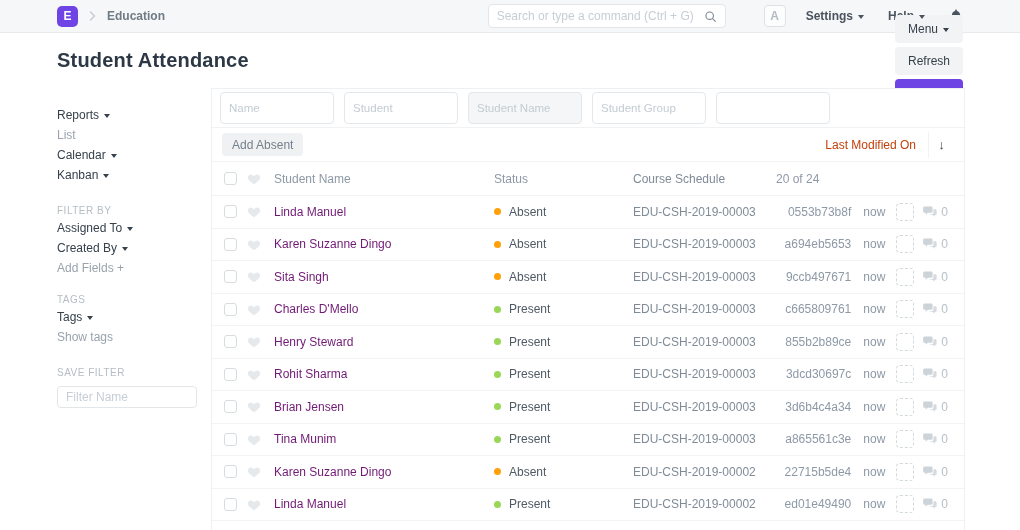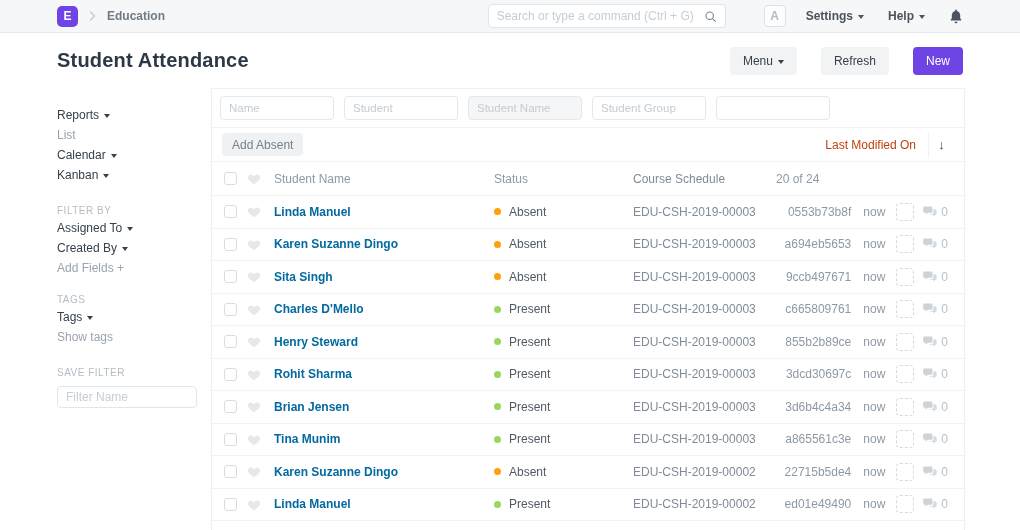--- a/index.html
+++ b/index.html
@@ -41,21 +41,21 @@
   .caret {
     display: inline-block; width: 0; height: 0; margin-left: 5px;
     border-left: 3.5px solid transparent; border-right: 3.5px solid transparent;
     border-top: 4px solid currentColor; transform: translateY(1px);
   }
   .bell { display: flex; align-items: center; color: #4a545e; cursor: pointer; }
 
   
   .page-head { height: 55px; display: flex; align-items: center; padding: 0 57px; background: #fff; }
   .page-title { font-size: 20px; font-weight: 700; color: #2c3845; letter-spacing: .2px; }
-  .head-actions { margin-left: auto; display: flex; gap: 24px; }
+  .head-actions { margin-left: auto; display: flex; gap: 4px; flex-direction: column; }
   .btn {
     height: 28px; padding: 0 13px; border: none; border-radius: 4px; background: #f2f3f4;
     color: #36414c; font-size: 12px; font-family: inherit; font-weight: 500;
     display: inline-flex; align-items: center; cursor: pointer;
   }
   .btn.primary { background: var(--accent); color: #fff; }
 
   
   .content { display: flex; height: 442px; }
   .sidebar { width: 211px; flex: none; padding: 17px 0 0 57px; }
@@ -74,21 +74,21 @@
   .filter-name-input::placeholder { color: #c6ced4; }
 
   
   .main {
     width: 754px; flex: none; display: flex; flex-direction: column;
     border-left: 1px solid #eef1f3; border-right: 1px solid #eef1f3; border-top: 1px solid #eef1f3;
     background: #fff;
   }
   .filter-inputs { height: 38px; display: flex; align-items: center; gap: 10px; padding: 0 8px; }
   .f-input {
-    width: 114px; height: 24px; border: 1px solid #e4e8eb; border-radius: 4px;
+    width: 114px; height: 32px; border: 1px solid #e4e8eb; border-radius: 4px;
     padding: 0 8px; font-size: 11.5px; font-family: inherit; color: #36414c; outline: none; background: #fff;
   }
   .f-input::placeholder { color: #c3ccd2; }
   .f-input.tinted { background: #f4f6f7; }
   .filter-actions {
     height: 34px; border-top: 1px solid #f0f2f4; display: flex; align-items: center; padding: 0 10px;
   }
   .add-filter-btn {
     background: #f0f1f3; border: none; border-radius: 4px; height: 23px; padding: 0 10px;
     color: #74808b; font-size: 12px; font-family: inherit; cursor: pointer;
@@ -102,21 +102,21 @@
 
   .lrow { display: flex; align-items: center; padding: 0 16px 0 12px; border-top: 1px solid #f1f3f5; }
   .list-header { height: 34px; color: #8d99a6; }
   .rows .lrow { height: 32.5px; }
   .cb {
     appearance: none; -webkit-appearance: none; width: 13px; height: 13px; flex: none;
     border: 1px solid #d6dce0; border-radius: 3px; background: #fff; cursor: pointer;
   }
   .heart { margin-left: 10px; flex: none; display: flex; align-items: center; color: #e5e9ec; cursor: pointer; }
   .cell-name { margin-left: 13px; flex: 1; min-width: 0; }
-  .rows .cell-name { font-weight: 700; color: #0369a1; font-size: 12px; cursor: pointer; }
+  .rows .cell-name { font-weight: 400; color: #701a75; font-size: 12px; cursor: pointer; }
   .cell-status { width: 139px; flex: none; display: flex; align-items: center; }
   .dot { width: 7px; height: 7px; border-radius: 50%; margin-right: 8px; flex: none; }
   .status-text { color: #4f5a65; }
   .cell-schedule { width: 143px; flex: none; color: #7f8b97; }
   .cell-meta { width: 172px; flex: none; display: flex; align-items: center; justify-content: flex-end; }
   .hash { width: 82px; text-align: right; color: #8d99a6; }
   .modified { margin-left: 12px; color: #8d99a6; }
   .assign-box {
     margin-left: 11px; width: 18px; height: 18px; border: 1px dashed #d3dade; border-radius: 4px;
     flex: none; cursor: pointer; background: #fff;

